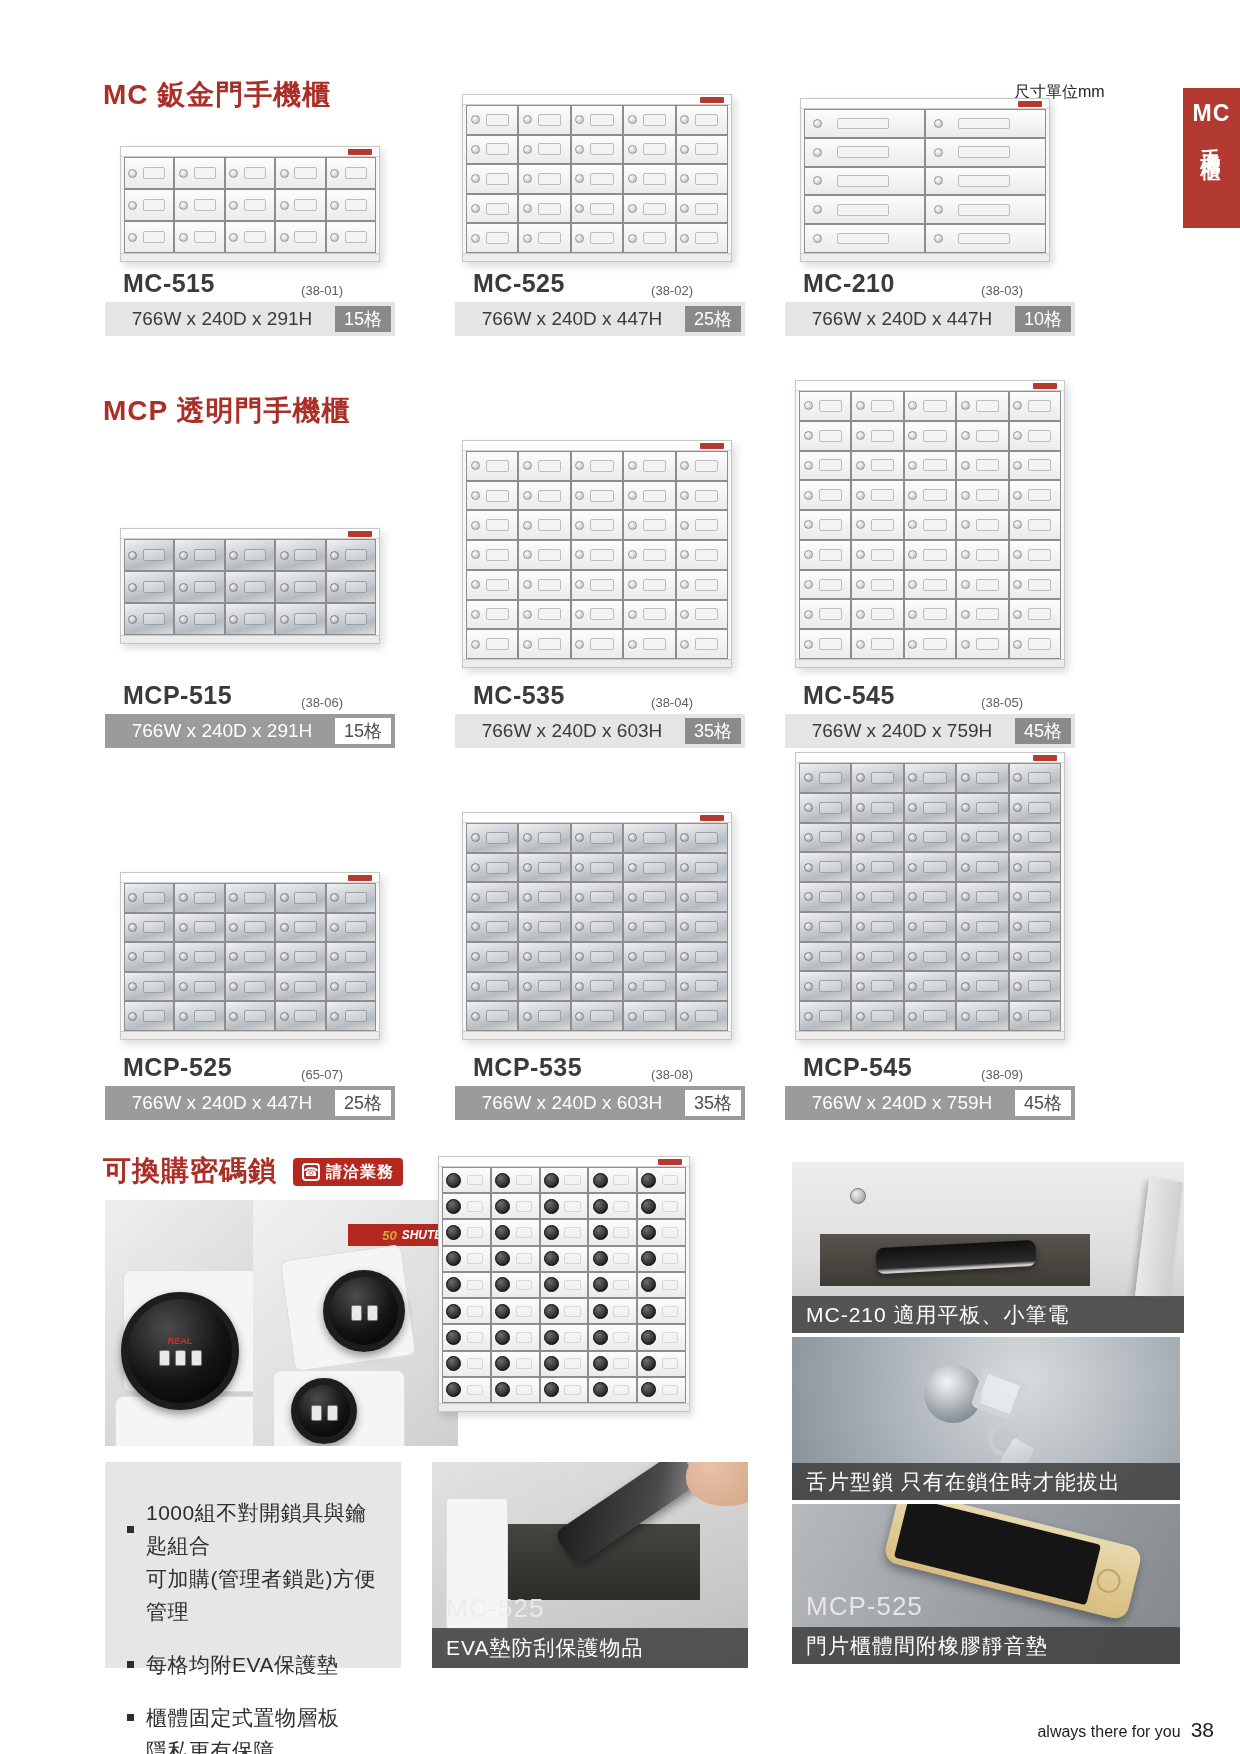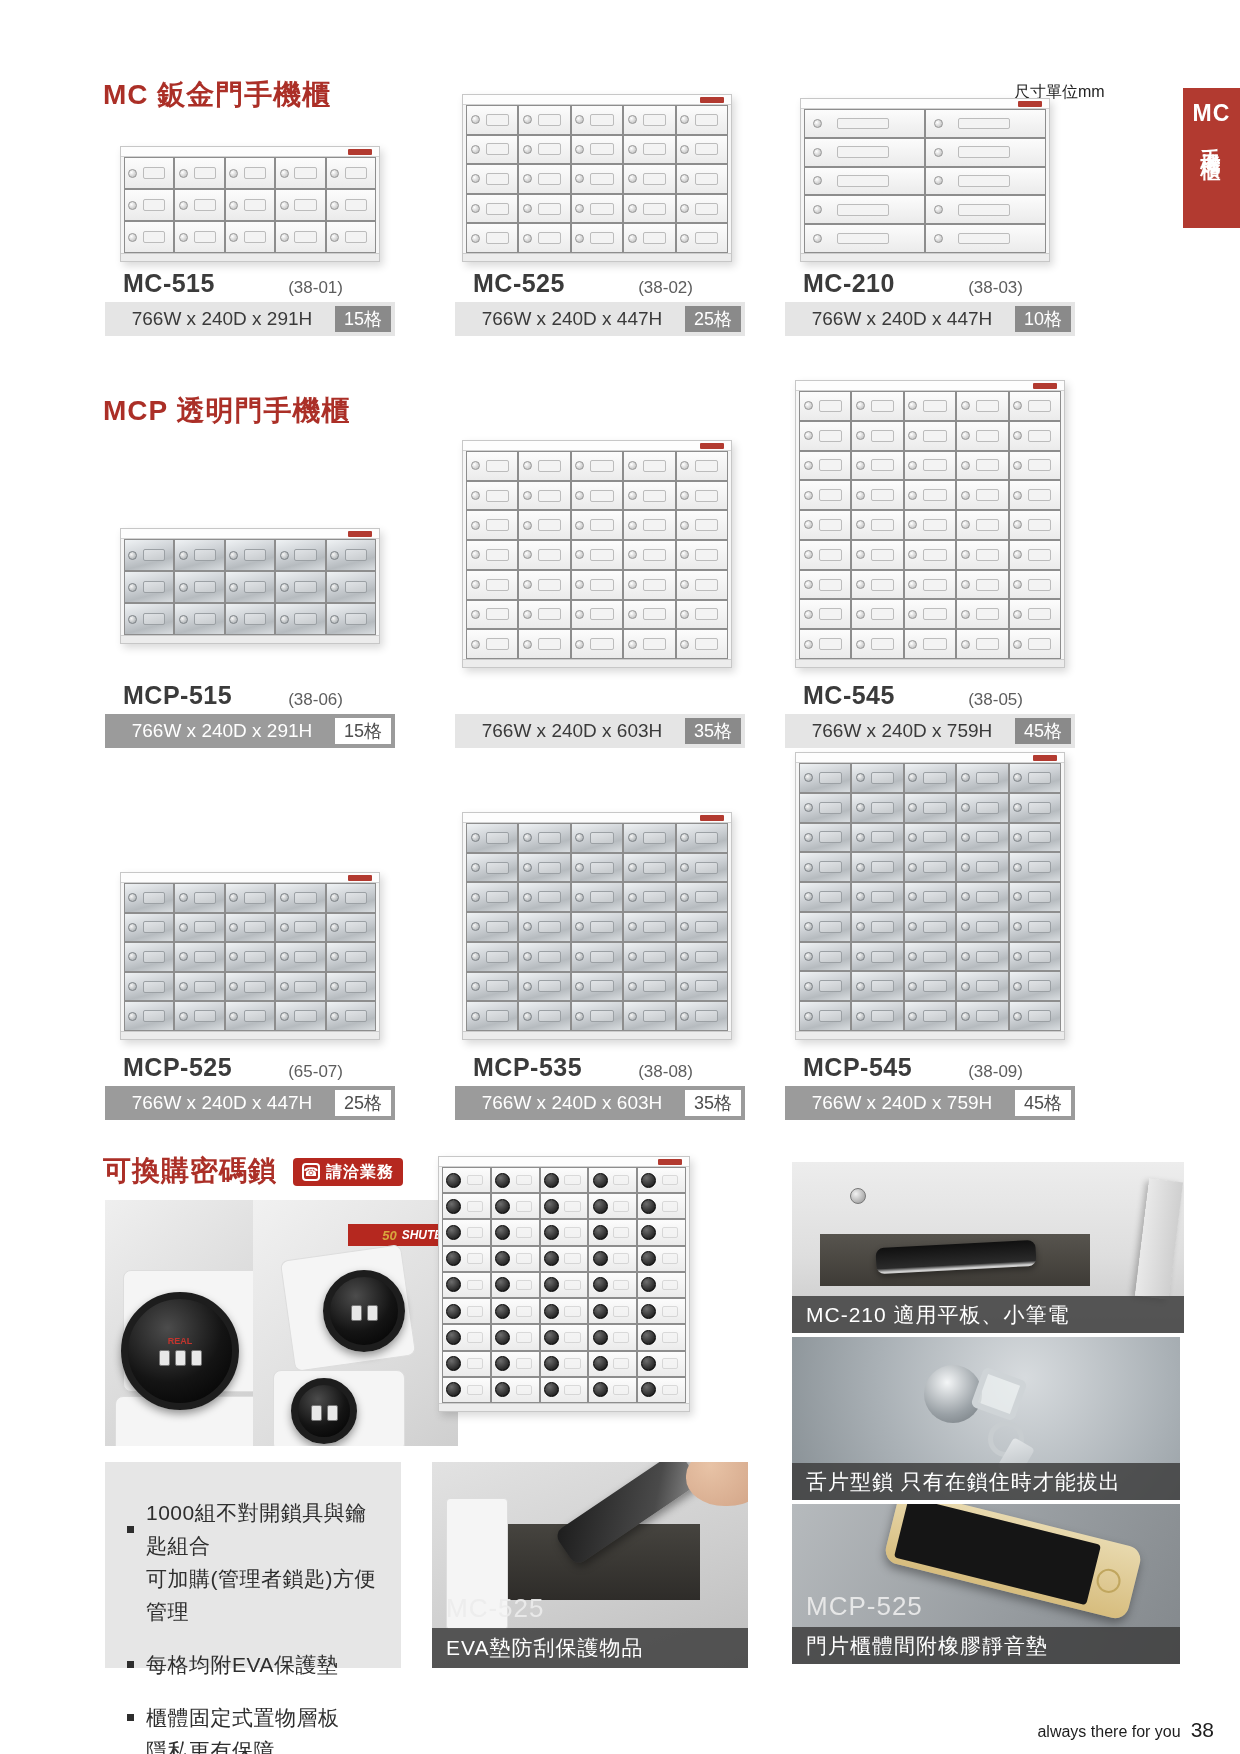--- a/index.html
+++ b/index.html
@@ -33,21 +33,21 @@
   .door.clear .plate{border-color:#9ba0a4;background:rgba(255,255,255,.25);}
   .door.clear .lock-dot{background:radial-gradient(circle at 35% 35%,#f6f6f6,#9aa0a4);border-color:#7d8286;}
   .door.combo .lock-dot{width:13px;height:13px;border-color:#000;
             background:radial-gradient(circle at 35% 30%,#6d6d6d,#0b0b0b);}
   .door.combo .plate{opacity:.5;width:30%;}
 
   
   .label-row{position:absolute;height:30px;display:flex;justify-content:space-between;align-items:flex-end;
              box-sizing:border-box;padding:0 52px 0 18px;}
   .model{font-size:25px;font-weight:bold;color:#3b3b3b;letter-spacing:.5px;}
-  .code{font-size:17px;color:#5d5d5d;}
+  .code{font-size:13px;color:#5d5d5d;}
   .spec{position:absolute;height:34px;display:flex;align-items:center;box-sizing:border-box;padding:0 4px;}
   .spec .dims{flex:1;text-align:center;font-size:19px;}
   .spec .cells{flex:none;width:56px;height:26px;line-height:26px;text-align:center;font-size:18px;}
   .spec.light{background:#e5e5e5;color:#3a3a3a;}
   .spec.light .cells{background:#8a8a8a;color:#fff;}
   .spec.dark{background:#9b9b9b;color:#fff;}
   .spec.dark .cells{background:#fff;color:#4d4d4d;}
 
   
   .contact-badge{position:absolute;height:28px;background:#b5281f;border-radius:4px;display:flex;
@@ -594,20 +594,24 @@
           <span class="lock-dot"></span>
           <span class="plate"></span>
         </div>
         <div class="door metal">
           <span class="lock-dot"></span>
           <span class="plate"></span>
         </div>
       </div>
     <div class="cab-base"></div>
   </div>
+  <div class="label-row" style="left:455px;top:680px;width:290px">
+    <span class="model">MC-535</span>
+    <span class="code">(38-04)</span>
+  </div>
   <div class="spec light" style="left:455px;top:714px;width:290px">
     <span class="dims">766W x 240D x 603H</span>
     <span class="cells">35格</span>
   </div>
 
   <div class="locker" style="left:795px;top:380px;width:270px;height:288px">
     <div class="cab-top"></div>
     <span class="shuter-chip"></span>
     <div class="doors" style="--cols: 5;">
         <div class="door metal">

